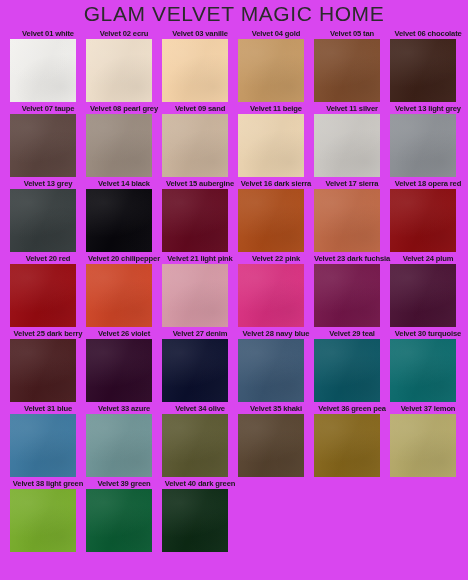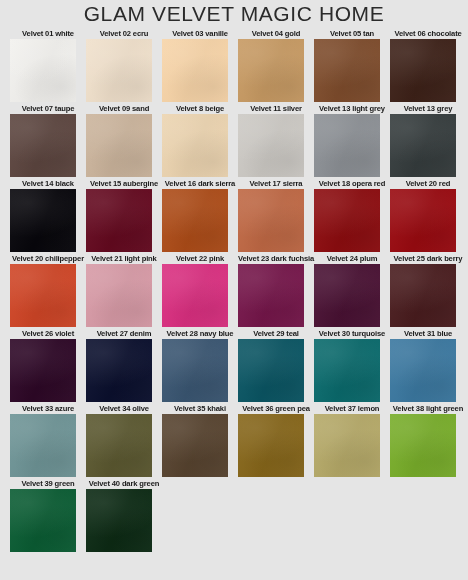--- a/index.html
+++ b/index.html
@@ -11,21 +11,21 @@
     width: 468px;
     height: 580px;
     font-family: "Liberation Sans", sans-serif;
     -webkit-font-smoothing: antialiased;
     overflow: hidden;
   }
   #page {
     position: relative;
     width: 468px;
     height: 580px;
-    background: #e5e5e5;
+    background: #d946ef;
   }
   #chart-title {
     position: absolute;
     top: 2px;
     left: 0;
     width: 468px;
     text-align: center;
     font-family: "Liberation Sans", sans-serif;
     font-size: 21px;
     font-weight: 400;
@@ -110,25 +110,29 @@
       </div>
       <div class="swatch-cell">
         <div class="swatch-label">Velvet 06 chocolate</div>
         <div class="swatch-chip" style="background-color: rgb(61, 33, 24);"></div>
       </div>
       <div class="swatch-cell">
         <div class="swatch-label">Velvet 07 taupe</div>
         <div class="swatch-chip" style="background-color: rgb(92, 69, 63);"></div>
       </div>
       <div class="swatch-cell">
+        <div class="swatch-label">Velvet 08 pearl grey</div>
+        <div class="swatch-chip" style="background-color: rgb(154, 139, 126);"></div>
+      </div>
+      <div class="swatch-cell">
         <div class="swatch-label">Velvet 09 sand</div>
         <div class="swatch-chip" style="background-color: rgb(203, 180, 156);"></div>
       </div>
       <div class="swatch-cell">
-        <div class="swatch-label">Velvet 8 beige</div>
+        <div class="swatch-label">Velvet 11 beige</div>
         <div class="swatch-chip" style="background-color: rgb(236, 212, 176);"></div>
       </div>
       <div class="swatch-cell">
         <div class="swatch-label">Velvet 11 silver</div>
         <div class="swatch-chip" style="background-color: rgb(204, 201, 196);"></div>
       </div>
       <div class="swatch-cell">
         <div class="swatch-label">Velvet 13 light grey</div>
         <div class="swatch-chip" style="background-color: rgb(140, 144, 149);"></div>
       </div>

